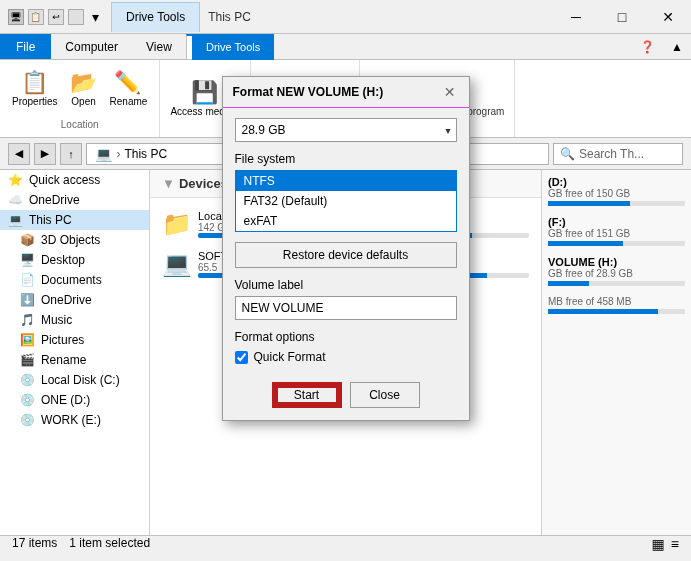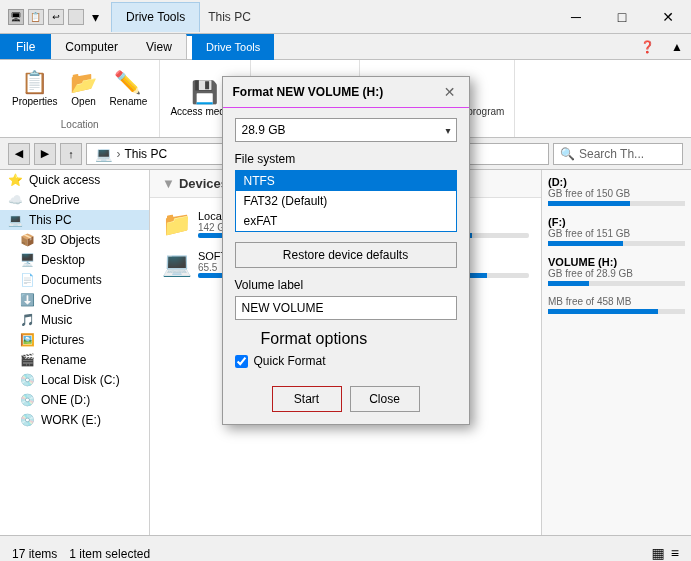--- a/index.html
+++ b/index.html
@@ -234,21 +234,21 @@
     </div>
     <div style="margin-bottom:10px;">
       <div style="font-size:10px;color:#666;">MB free of 458 MB</div>
       <div style="height:5px;background:#e0e0e0;margin-top:2px;">
         <div style="height:100%;width:80%;background:#0078d7;"></div>
       </div>
     </div>
   </div>
 </div>
 
-<div style="background:#f0f0f0;border-top:1px solid #c0c0c0;height:26px;display:flex;align-items:flex-end;padding:0 12px;font-size:12px;justify-content:space-between;">
+<div style="background:#f0f0f0;border-top:1px solid #c0c0c0;height:26px;display:flex;align-items:flex-start;padding:0 12px;font-size:12px;justify-content:space-between;">
   <div style="display:flex;gap:12px;">
     <span>17 items</span>
     <span>1 item selected</span>
   </div>
   <div style="display:flex;gap:6px;">
     <span style="cursor:pointer;font-size:14px;">▦</span>
     <span style="cursor:pointer;font-size:14px;">≡</span>
   </div>
 </div>
 
@@ -281,25 +281,25 @@
         <div style="padding:3px 8px;cursor:pointer;">
           <span>exFAT</span>
         </div>
       </div>
       
       <button style="width:100%;height:26px;background:#f0f0f0;border:1px solid #999;cursor:pointer;font-size:12px;margin-bottom:10px;">Restore device defaults</button>
       
       <div style="font-size:12px;margin-bottom:4px;">Volume label</div>
       <input type="text" style="width: 100%; height: 24px; border: 1px solid rgb(153, 153, 153); padding: 0px 6px; font-size: 12px; margin-bottom: 10px; background: white;" value="NEW VOLUME">
       
-      <div style="font-size:16px;margin-bottom:6px;margin-left:26px;">Format options</div>
+      <div style="font-size:12px;margin-bottom:6px;">Format options</div>
       <div style="display:flex;align-items:center;gap:6px;">
         <input type="checkbox" checked="" style="margin: 0px;">
         <label style="font-size:12px;cursor:pointer;">Quick Format</label>
       </div>
     </div>
 
     <div style="display:flex;justify-content:center;gap:8px;padding:8px 12px 12px;">
-      <button style="width:70px;height:26px;border:1px solid #b91c1c;background:#f0f0f0;cursor:pointer;font-size:12px;">Start</button>
+      <button style="width:70px;height:26px;border:6px solid #b91c1c;background:#f0f0f0;cursor:pointer;font-size:12px;">Start</button>
       <button style="width:70px;height:26px;border:1px solid #999;background:#f0f0f0;cursor:pointer;font-size:12px;">Close</button>
     </div>
   </div>
 </div>
 
 </body></html>

